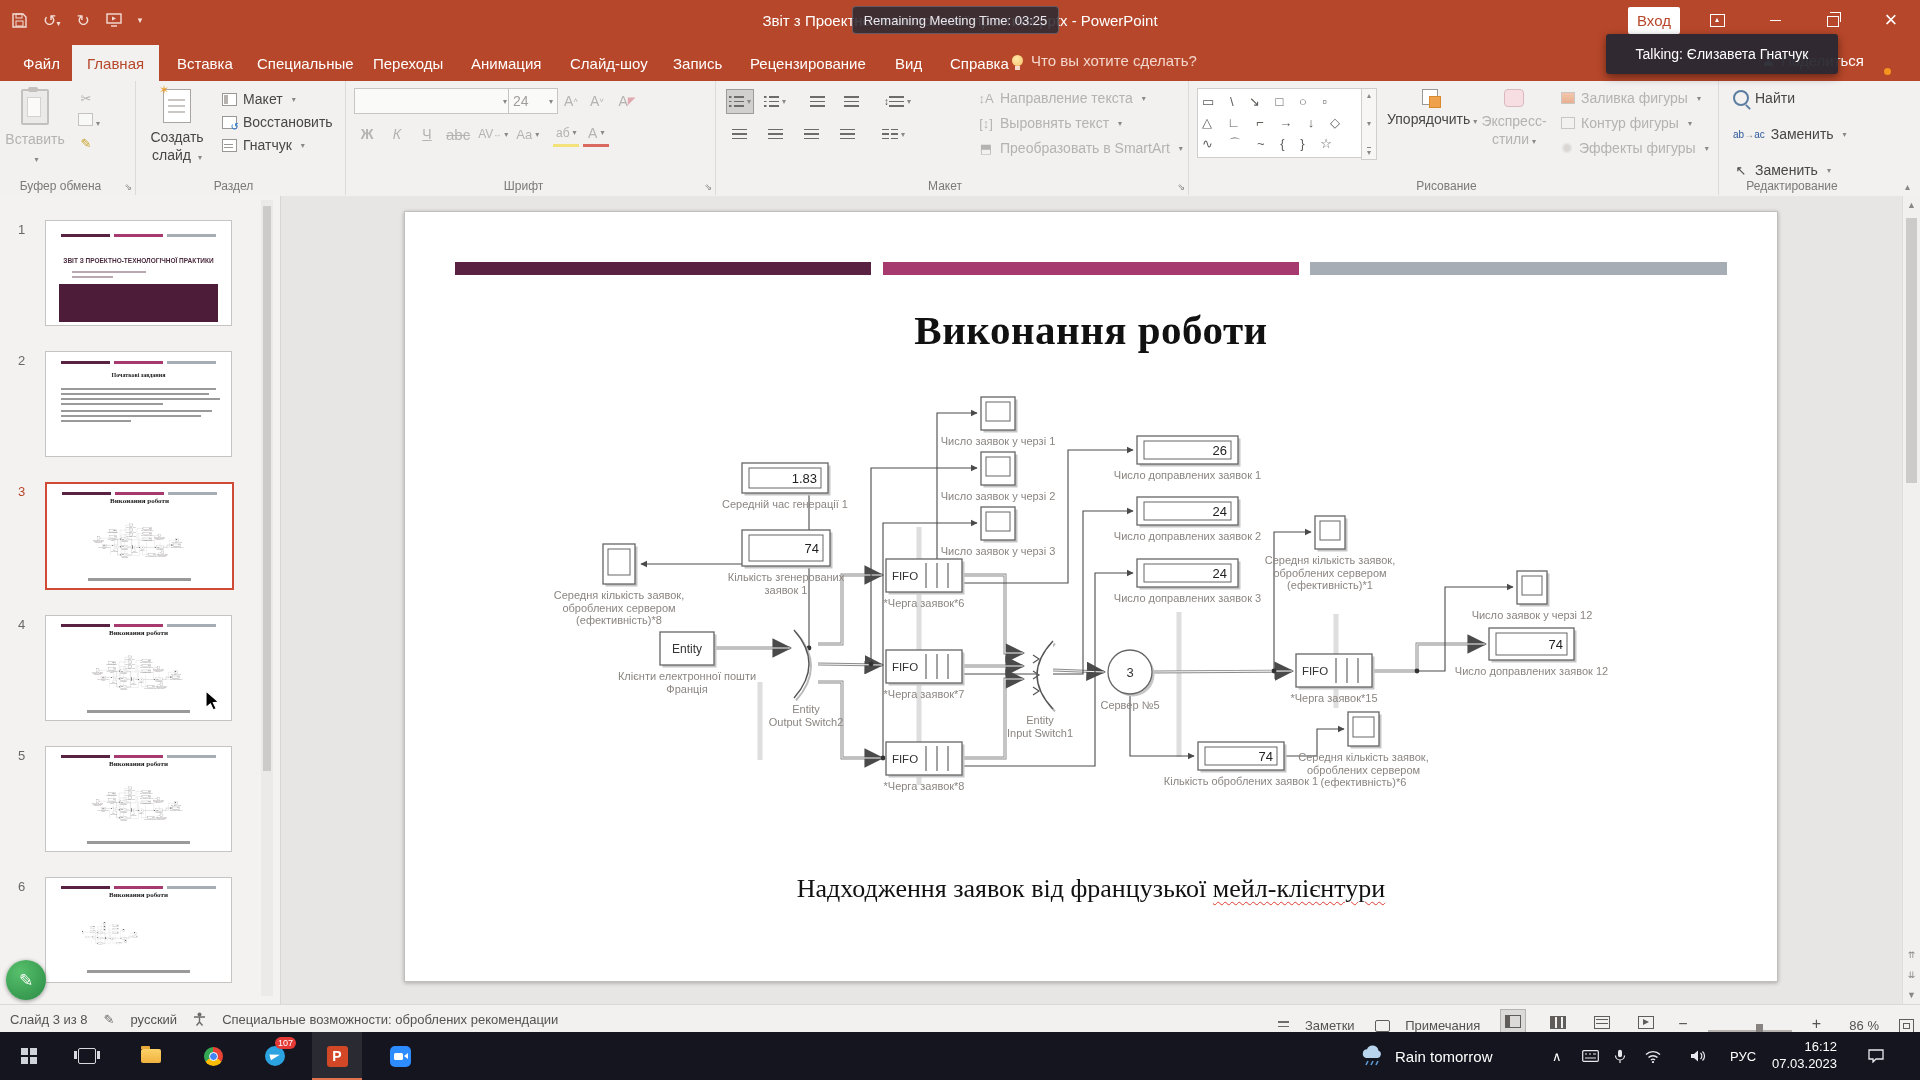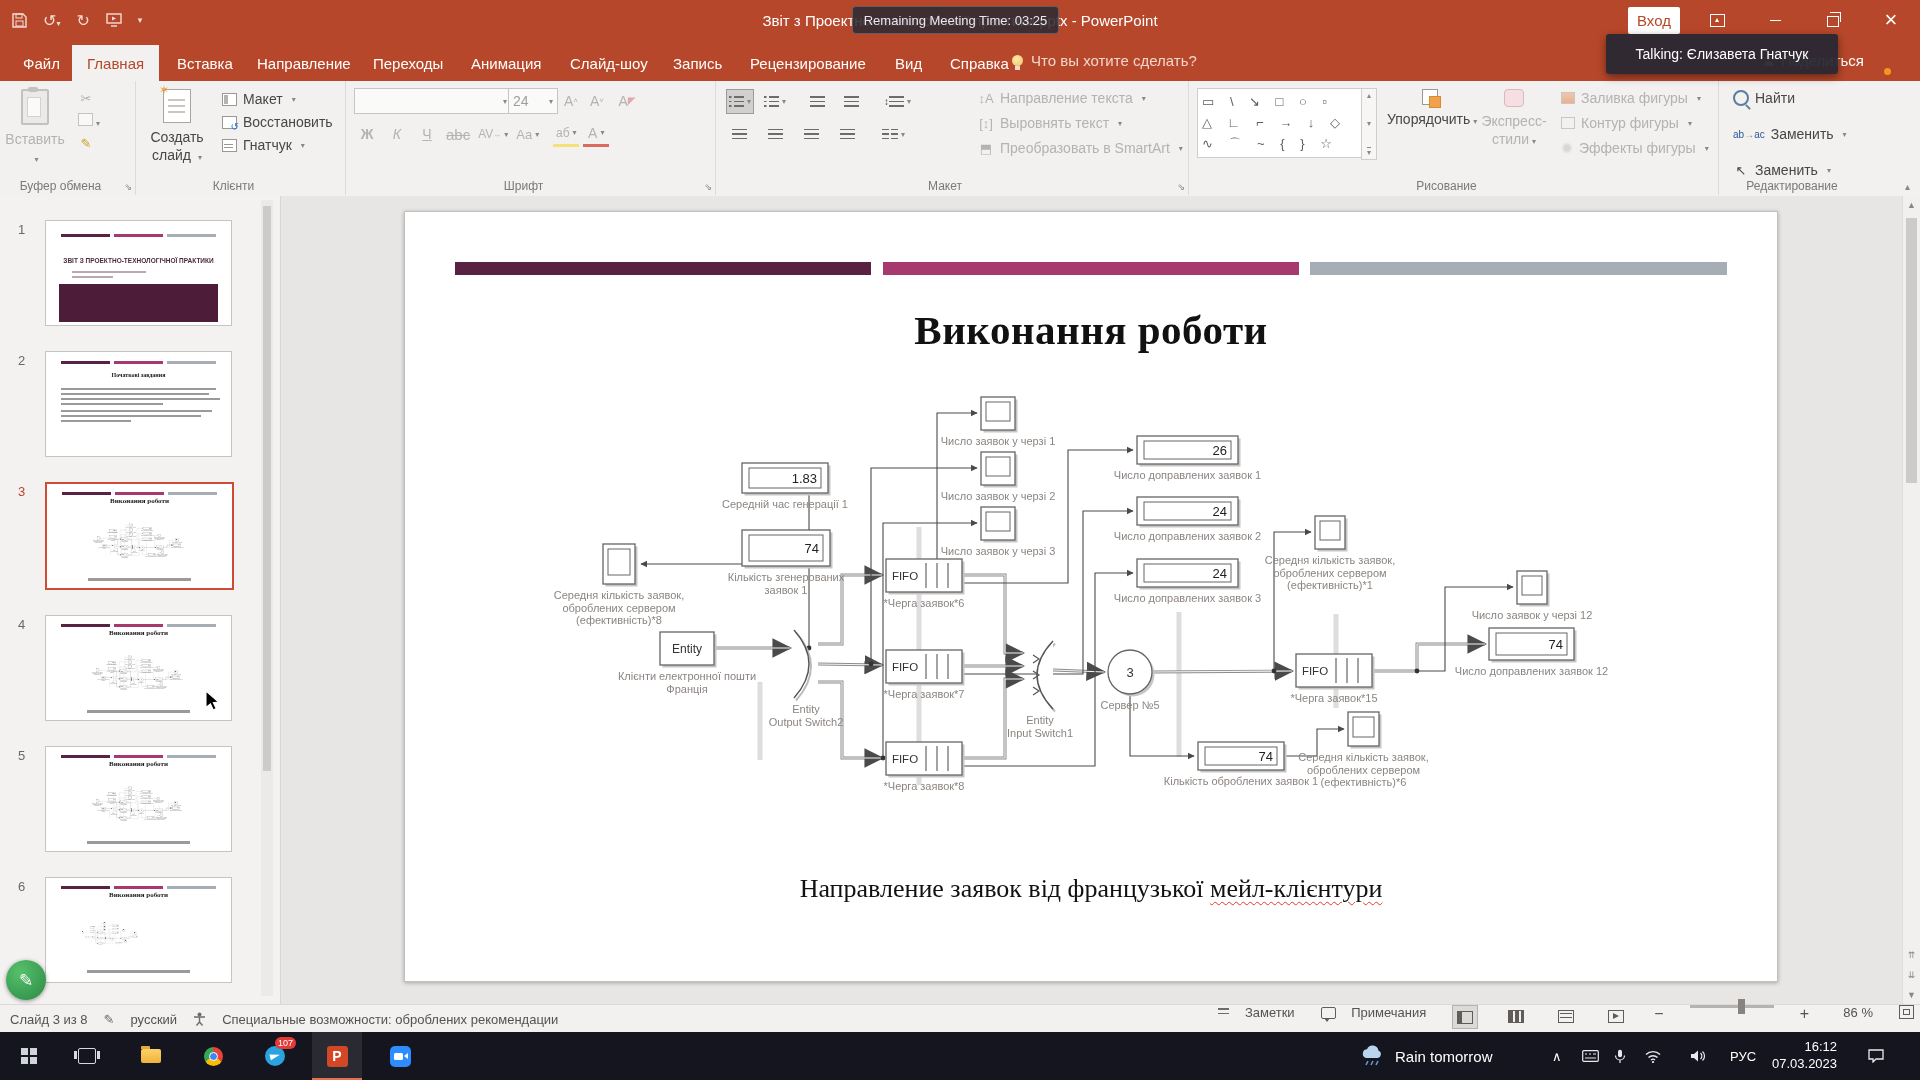--- a/index.html
+++ b/index.html
@@ -103,21 +103,21 @@
   .flagged{text-decoration:underline wavy #e03b2f 1px;text-underline-offset:4px}
   .dgsvg{position:absolute;left:0;top:0;width:1372px;height:769px}
   .vscroll{position:absolute;right:0;top:0;width:17px;height:808px;background:#f1f0ef;border-left:1px solid #e0deDC;
     font-size:9px;color:#8a8886;text-align:center}
   .vthumb{position:absolute;left:3px;top:22px;width:11px;height:265px;background:#cdcbc9}
   .vbtn{position:absolute;left:0;width:17px;height:18px;display:flex;align-items:center;justify-content:center}
   
   .statusbar{position:absolute;left:0;top:1004px;width:1920px;height:28px;background:#f2f1f0;border-top:1px solid #dcdad8;
     font-size:13px;color:#55524f;}
   .sbleft{position:absolute;left:10px;top:0;height:28px;display:flex;align-items:center;gap:16px}
-  .sbright{position:absolute;right:6px;top:0;height:28px;display:flex;align-items:flex-start;gap:26px}
+  .sbright{position:absolute;right:6px;top:0;height:28px;display:flex;align-items:flex-end;gap:20px}
   .viewbtn{width:24px;height:22px;display:flex;align-items:center;justify-content:center}
   .viewbtn.sel{background:#dcdad8;border:1px solid #b5b2af}
   .vi{width:14px;height:11px;border:1px solid #5f5c59;position:relative;display:inline-block}
   .vi.n::before{content:"";position:absolute;left:0;top:0;bottom:0;width:4px;background:#5f5c59}
   .vi.s{background:repeating-linear-gradient(90deg,#5f5c59 0 4px,transparent 4px 6px)}
   .vi.r::before{content:"";position:absolute;left:1px;top:2px;right:1px;height:1.5px;background:#5f5c59;box-shadow:0 4px #5f5c59}
   .vi.p::before{content:"";position:absolute;left:4px;top:2px;border-left:6px solid #5f5c59;border-top:3.5px solid transparent;border-bottom:3.5px solid transparent}
   .slider{width:84px;height:3px;background:#b5b2af;position:relative}
   .slider .knob{position:absolute;left:58%;top:-6px;width:7px;height:15px;background:#868380}
   .fit-icon{width:13px;height:12px;border:1px solid #5f5c59;display:inline-block;position:relative}
@@ -185,21 +185,21 @@
   <div class="winbtn restb">
       <span class="restore-icon"></span>
     </div>
   <div class="winbtn closeb">×</div>
 </div>
 
 <div class="tabsrow">
   <div class="tab" style="left:8px">Файл</div>
   <div class="tab active" style="left:72px">Главная</div>
   <div class="tab" style="left:162px">Вставка</div>
-  <div class="tab" style="left:242px">Направление</div>
+  <div class="tab" style="left:242px">Специальные</div>
   <div class="tab" style="left:358px">Переходы</div>
   <div class="tab" style="left:456px">Анимация</div>
   <div class="tab" style="left:555px">Слайд-шоу</div>
   <div class="tab" style="left:658px">Запись</div>
   <div class="tab" style="left:735px">Рецензирование</div>
   <div class="tab" style="left:880px">Вид</div>
   <div class="tab" style="left:935px">Справка</div>
   <div class="searchbox">
     <span class="bulb"></span>
     <span>Что вы хотите сделать?</span>
@@ -244,21 +244,21 @@
       <span class="srow">
           <span class="sq-icon reset"></span>
           <span>Восстановить</span>
         </span>
       <span class="srow">
           <span class="sq-icon section"></span>
           <span>Гнатчук</span>
           <span class="chev">▾</span>
         </span>
     </div>
-    <div class="glabel">Клієнти</div>
+    <div class="glabel">Раздел</div>
   </div>
 
   <div class="rg" style="left:346px;width:369px">
     <span class="combo" style="position:absolute;left:8px;top:7px;width:148px">
         <span></span>
         <span class="chev">▾</span>
       </span>
     <span class="combo" style="position:absolute;left:162px;top:7px;width:40px">
         <span>24</span>
         <span class="chev">▾</span>
@@ -1559,21 +1559,21 @@
         <g>
           <rect x="945.5" y="502.5" width="31" height="34" fill="#c6c6c6"></rect>
           <rect x="943" y="500" width="31" height="34" fill="#fff" stroke="#666" stroke-width="1.3"></rect>
           <rect x="948" y="505" width="21" height="20" fill="#fff" stroke="#666" stroke-width="1"></rect>
           <text x="958.5" y="549" font-size="11" fill="#8b8580" text-anchor="middle" font-family="Liberation Sans, sans-serif" font-weight="normal">Середня кількість заявок,</text>
           <text x="958.5" y="561.5" font-size="11" fill="#8b8580" text-anchor="middle" font-family="Liberation Sans, sans-serif" font-weight="normal">оброблених сервером</text>
           <text x="958.5" y="574" font-size="11" fill="#8b8580" text-anchor="middle" font-family="Liberation Sans, sans-serif" font-weight="normal">(ефективність)*6</text>
         </g>
       </svg>
     <div class="slide-caption">
-      <span>Направление заявок від французької </span><span class="flagged">мейл-клієнтури</span>
+      <span>Надходження заявок від французької </span><span class="flagged">мейл-клієнтури</span>
     </div>
   </div>
   <div class="vscroll">
     <div class="vbtn" style="top:0">▲</div>
     <div class="vthumb"></div>
     <div class="vbtn" style="bottom:40px">⇈</div>
     <div class="vbtn" style="bottom:20px">⇊</div>
     <div class="vbtn" style="bottom:0">▼</div>
   </div>
 </div>

